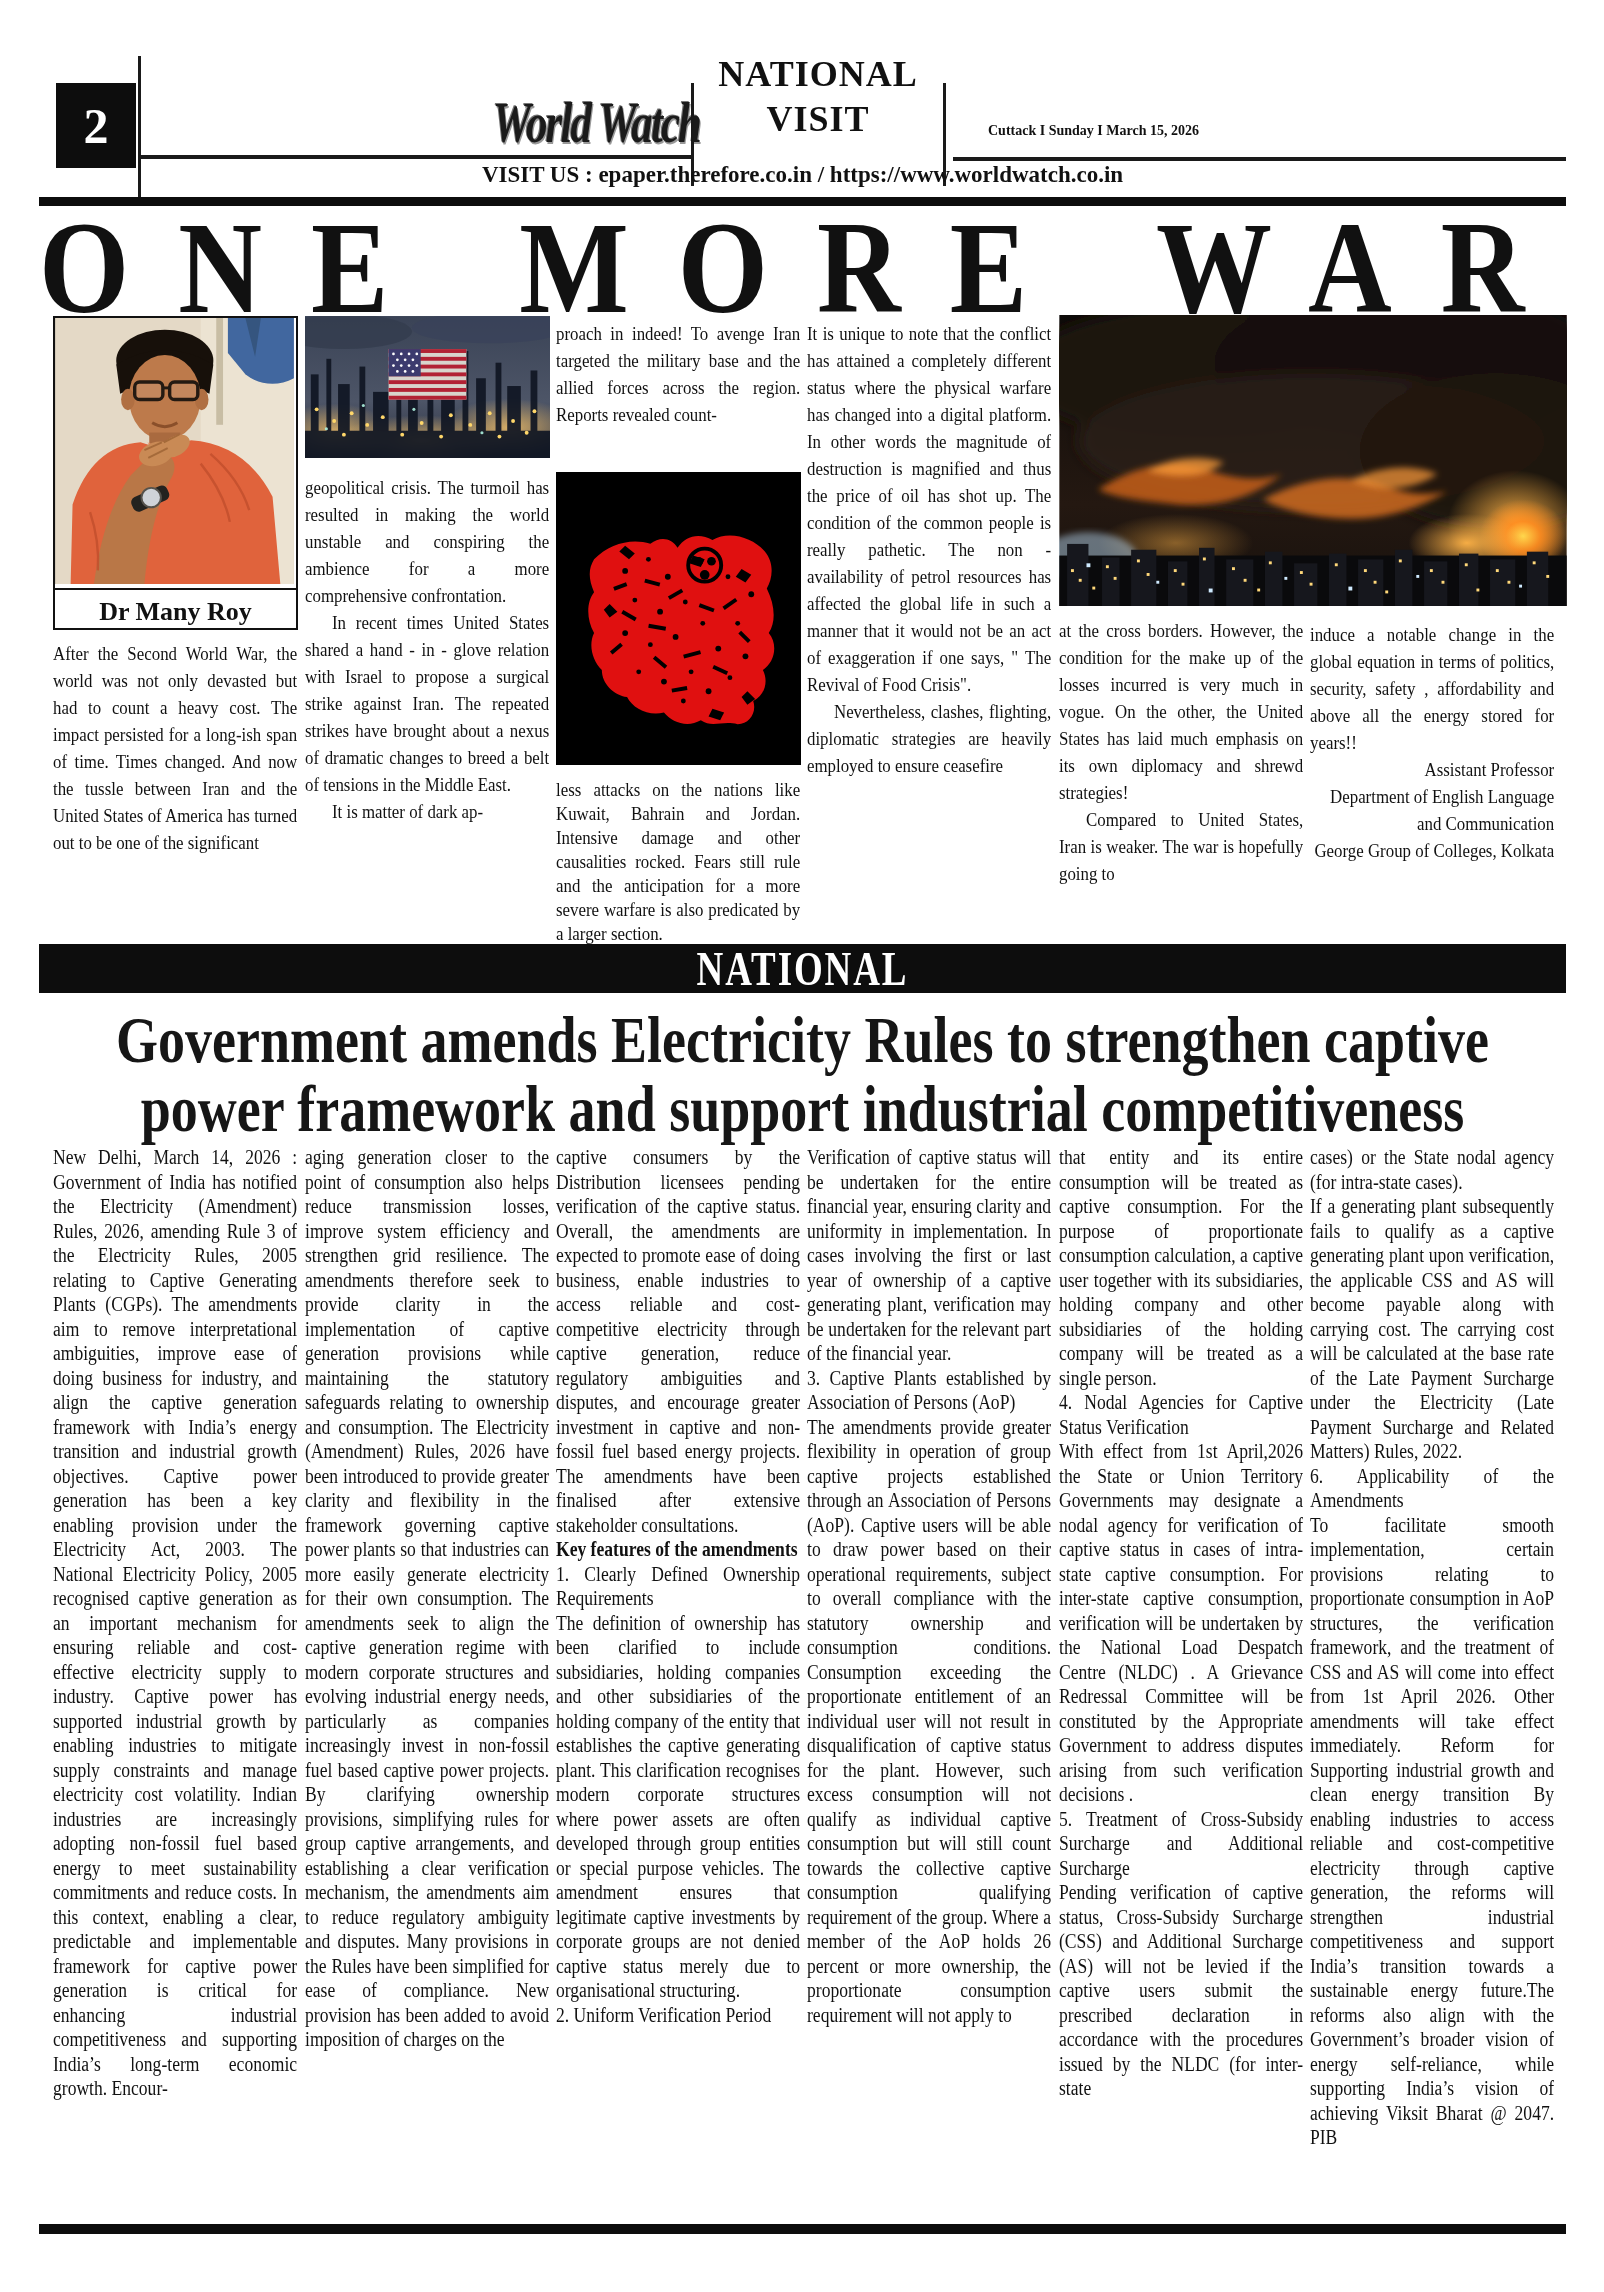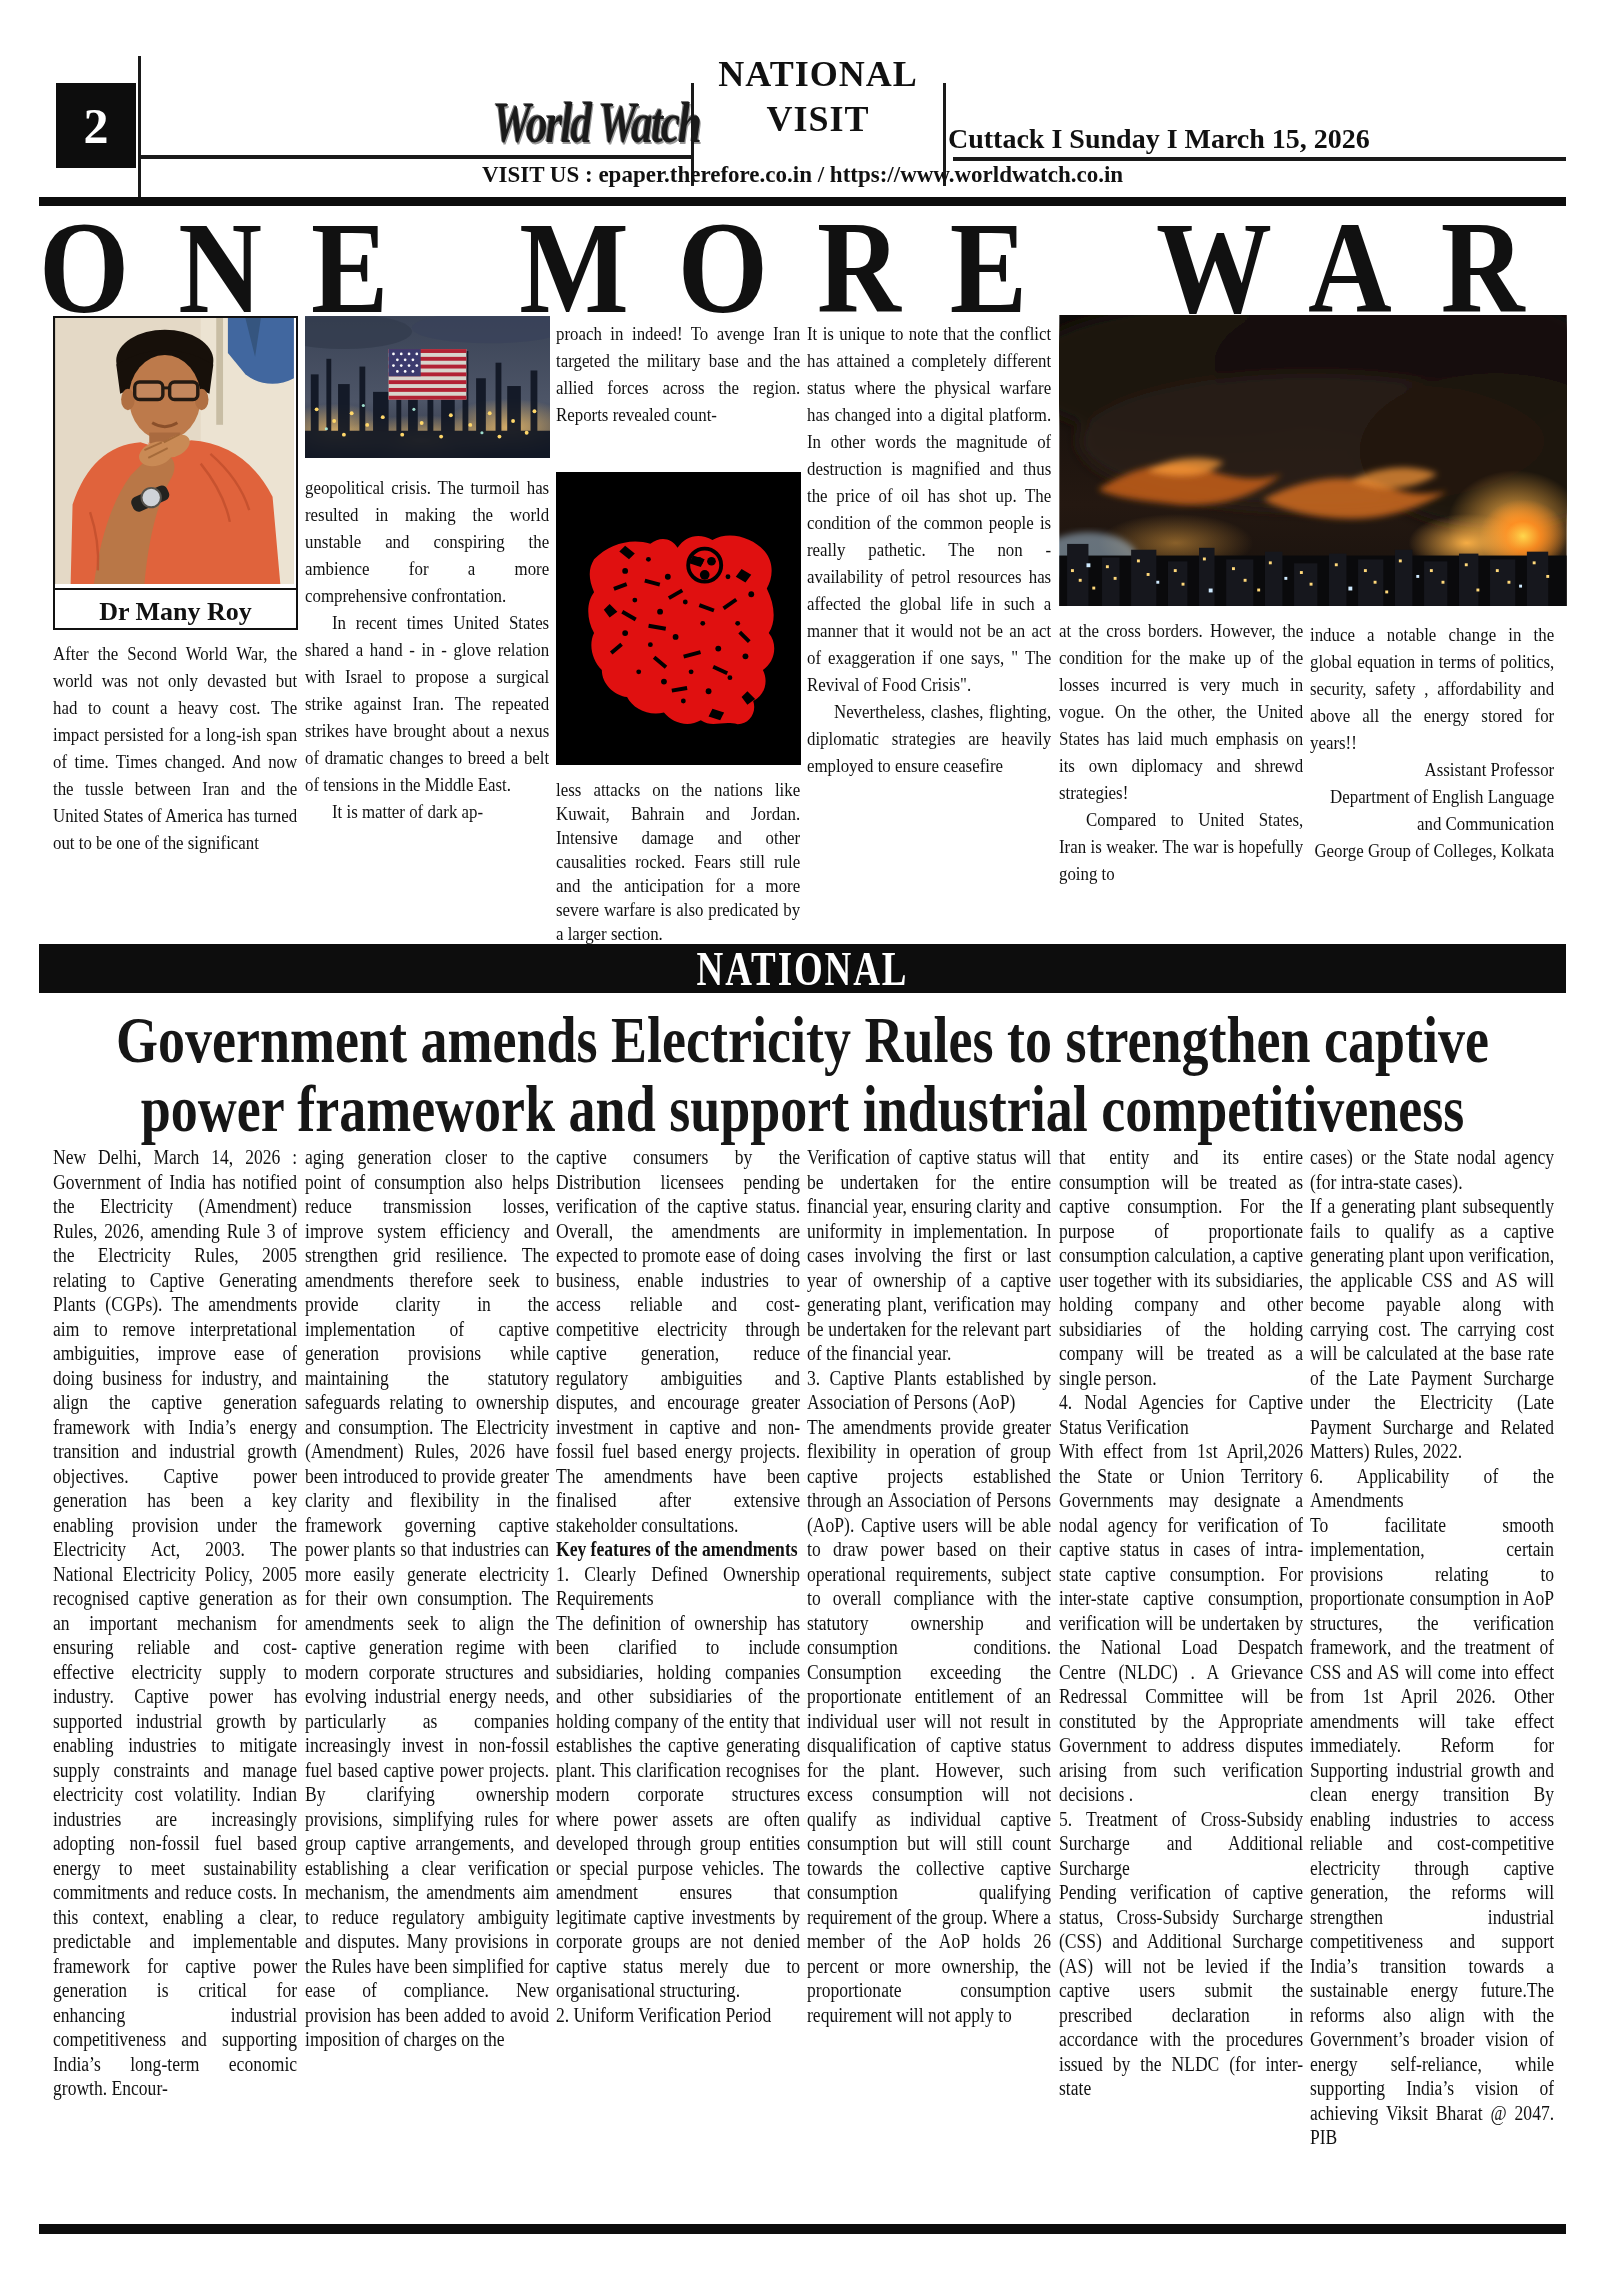--- a/index.html
+++ b/index.html
@@ -3,21 +3,21 @@
 <meta charset="utf-8">
 <style>
   html,body{margin:0;padding:0;background:#ffffff;}
   .page{position:relative;width:1605px;height:2293px;background:#fff;font-family:"Liberation Serif",serif;color:#111;overflow:hidden;}
   .abs{position:absolute;}
   
   .pagenum{left:56px;top:83px;width:80px;height:85px;background:#0d0d0d;color:#fff;display:flex;align-items:center;justify-content:center;font-size:50px;font-weight:bold;}
   .vline{width:2.9px;background:#1a1a1a;}
   .masthead{left:477px;top:85px;width:239px;height:74px;display:flex;align-items:center;justify-content:center;font-weight:bold;font-style:italic;font-size:43px;letter-spacing:-1.9px;color:#1b1b1b;transform:scaleY(1.35);text-shadow:1px 1px 0 #999, -1px -1px 0 #777;white-space:nowrap;}
   .special{left:693px;top:52px;width:250px;text-align:center;font-weight:bold;font-size:36px;line-height:45px;letter-spacing:1px;}
-  .dateline{left:948px;top:123px;width:582px;font-weight:bold;font-size:28px;white-space:nowrap;}
+  .dateline{left:988px;top:123px;width:582px;font-weight:bold;font-size:14px;white-space:nowrap;}
   .hrule{height:3.9px;background:#1a1a1a;}
   .visit{left:39px;top:162px;width:1527px;text-align:center;font-weight:bold;font-size:23px;}
   .thickbar{left:39px;width:1527px;height:8.7px;background:#0d0d0d;}
   
   .warhead{left:39px;top:206px;width:1527px;text-align:center;font-weight:bold;font-size:116px;letter-spacing:49px;word-spacing:3.9px;line-height:109px;transform:scaleY(1.14);transform-origin:center top;white-space:nowrap;}
   
   .lcol{width:281px;transform:scaleX(0.869);transform-origin:left top;font-size:19.4px;line-height:27px;text-align:justify;overflow:hidden;}
   .lcol p{margin:0;}
   .lcol p.ind{text-indent:1.6em;}
   .photobox{left:53px;top:316px;width:245px;height:314px;border:2.9px solid #111;box-sizing:border-box;background:#fff;}

